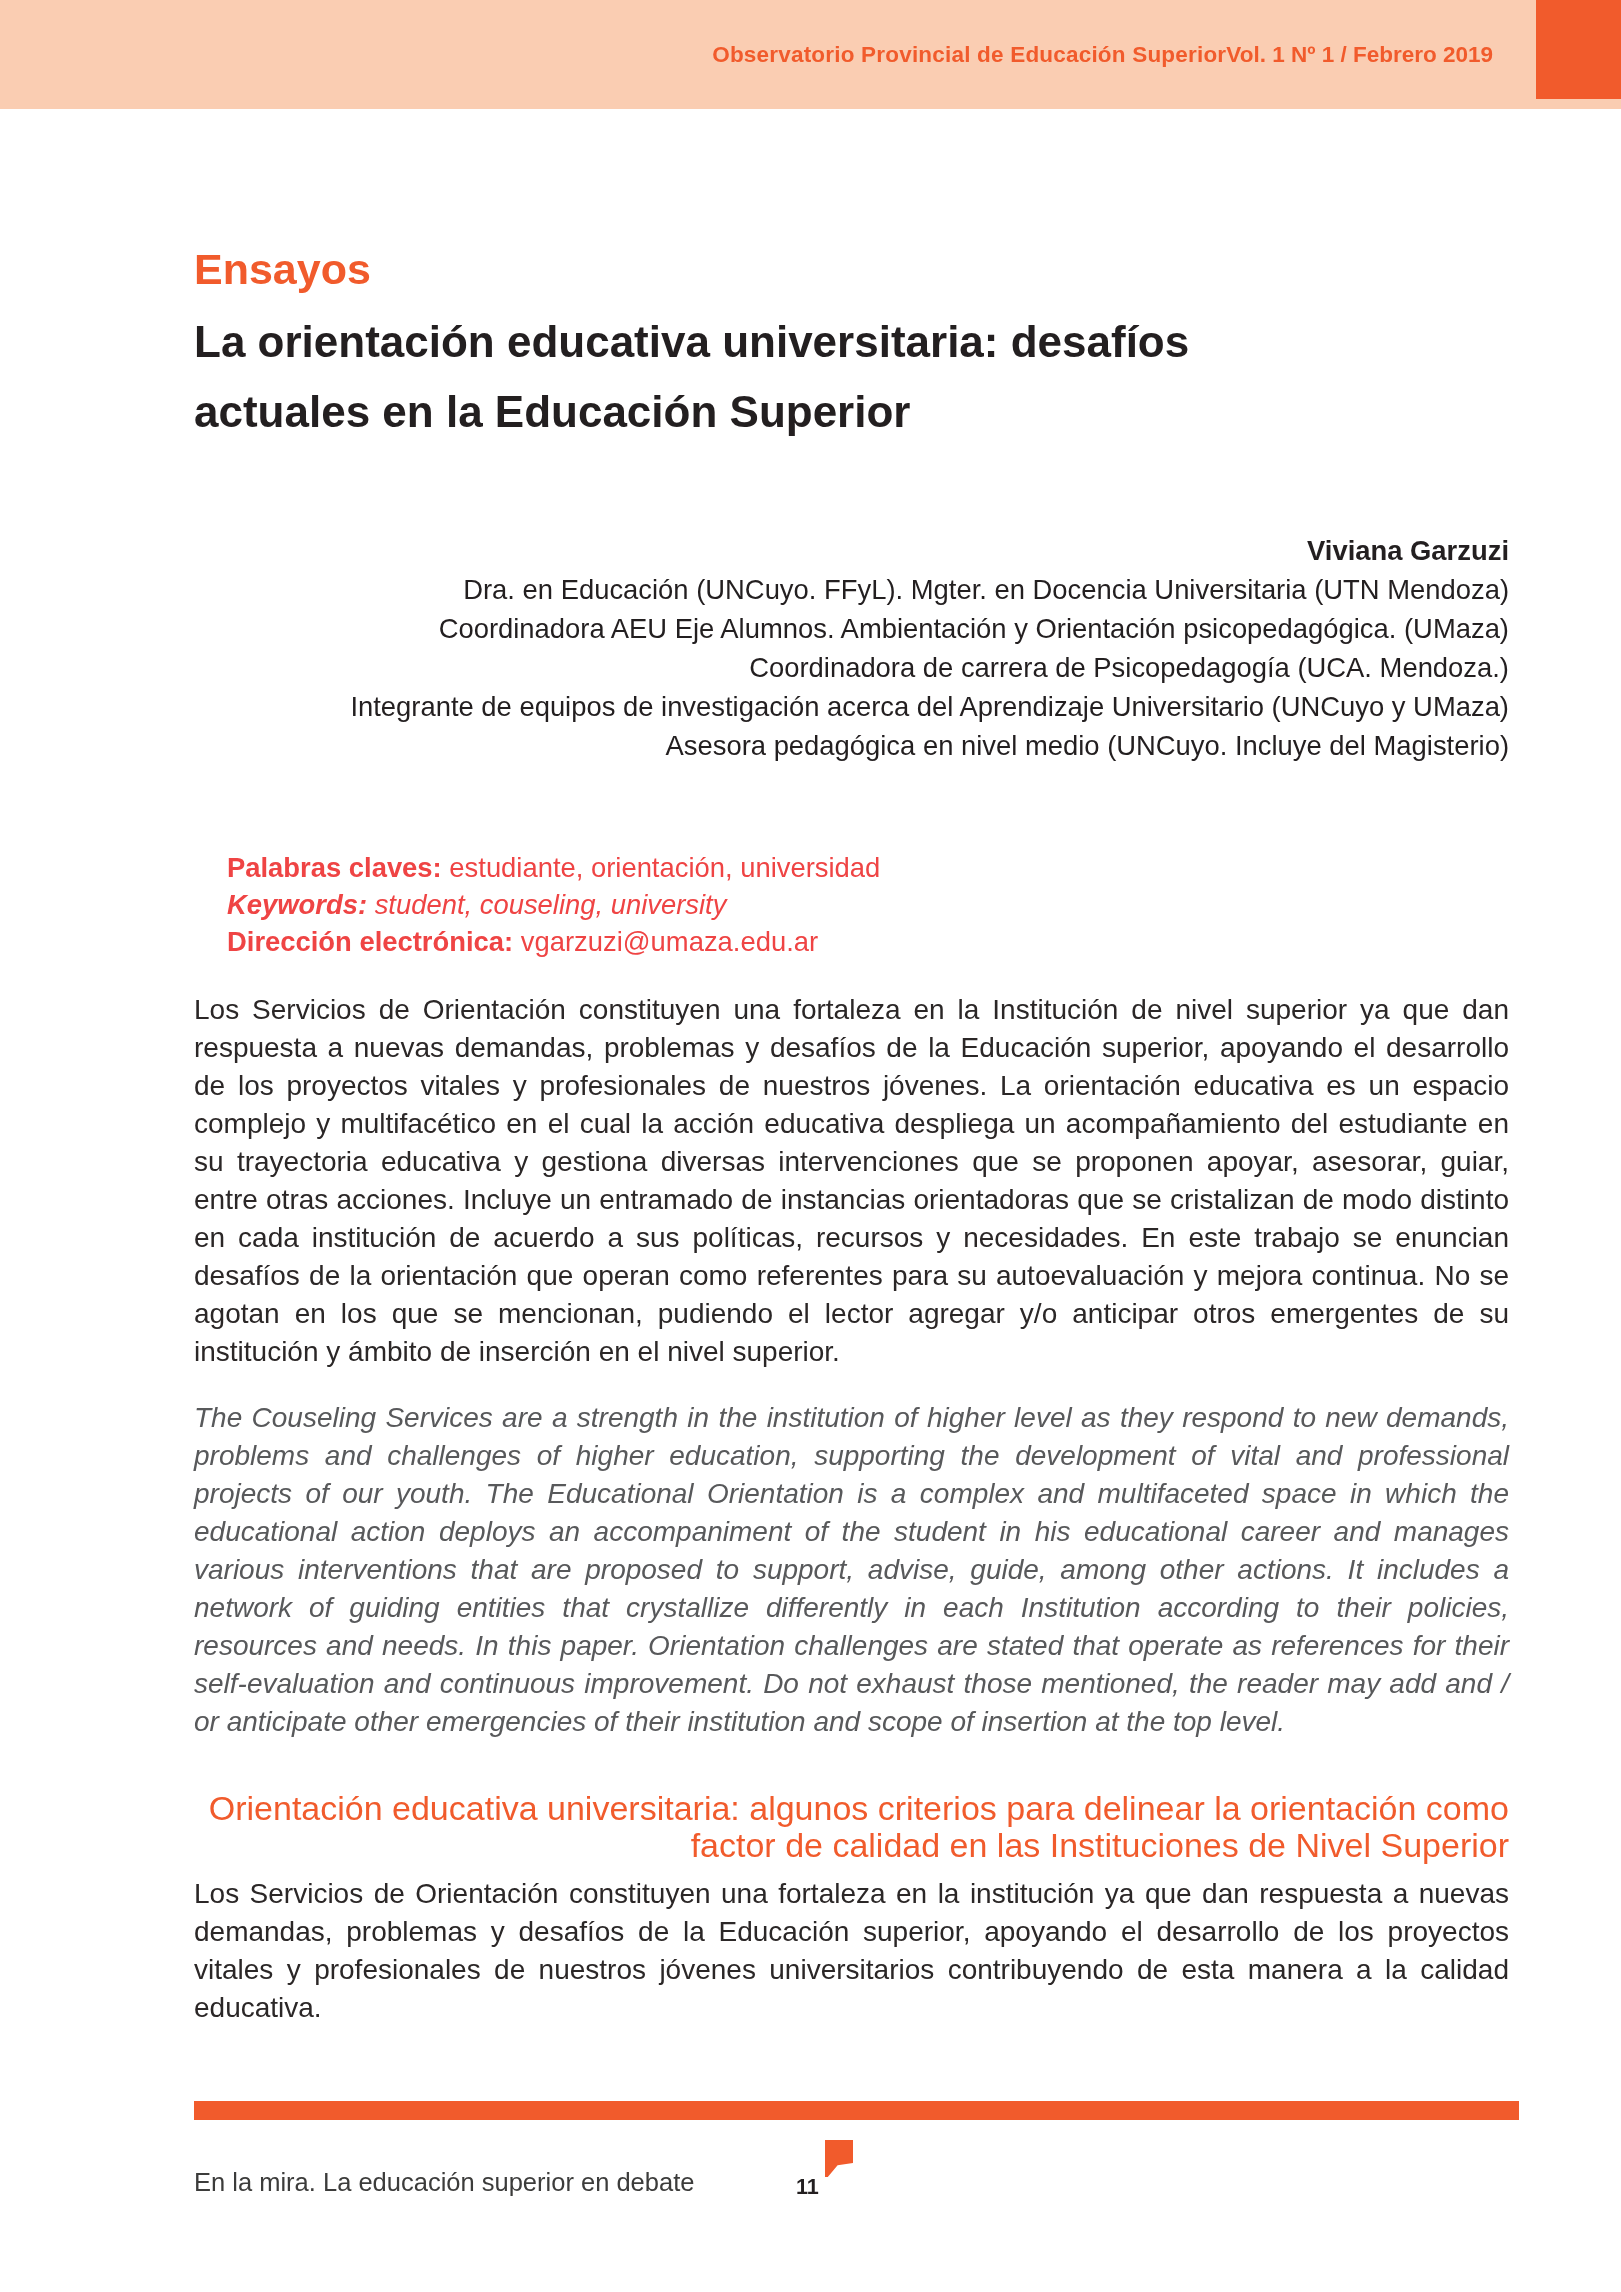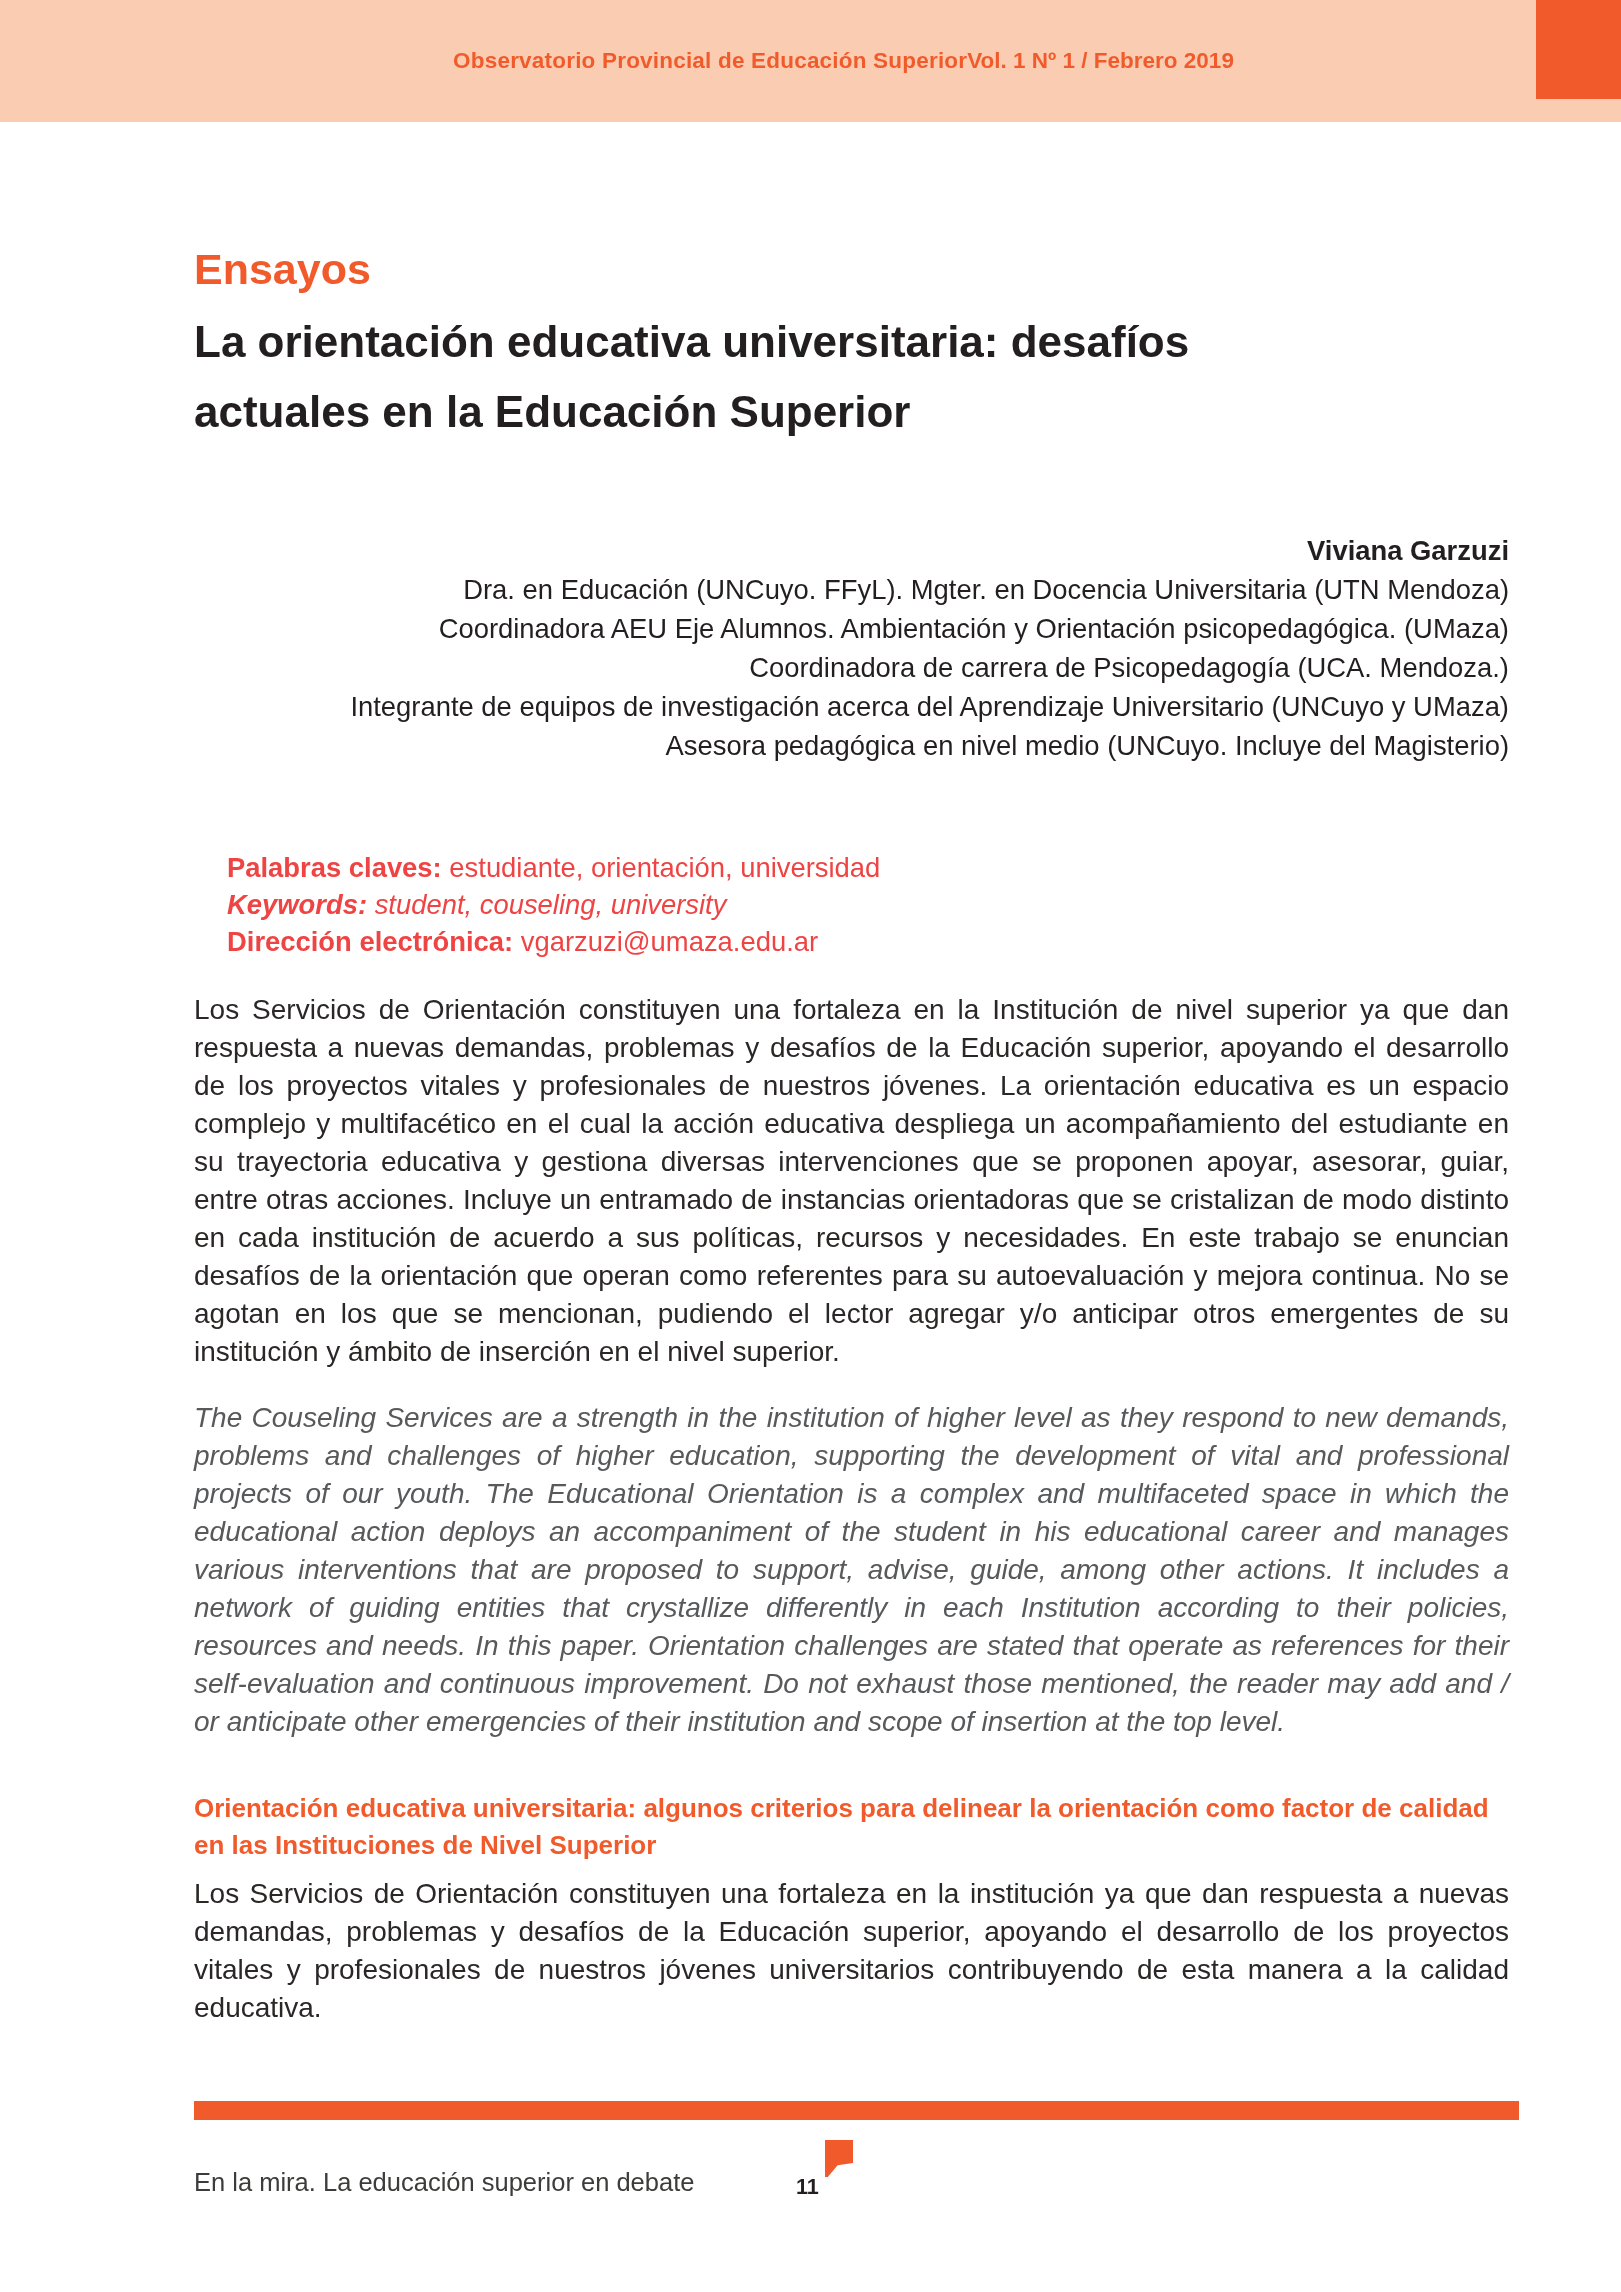--- a/index.html
+++ b/index.html
@@ -6,23 +6,23 @@
   .page{
     position:relative;
     width:1621px;height:2293px;
     background:#ffffff;
     font-family:"Liberation Sans", sans-serif;
     color:#231f20;
     overflow:hidden;
   }
   
   .band{
-    position:absolute;top:0;left:0;width:1621px;height:122px;
+    position:absolute;top:0;left:0;width:1621px;height:109px;
     background:#facdb2;
-    display:flex;align-items:center;justify-content:center;
+    display:flex;align-items:center;justify-content:flex-end;
     box-sizing:border-box;padding:0 128px 0 194px;
   }
   .band .journal{font-size:22.5px;font-weight:bold;color:#f15b2c;letter-spacing:0.2px;}
   .band .issue{font-size:22.5px;font-weight:bold;color:#f15b2c;}
   .corner{position:absolute;top:0;right:0;width:85px;height:99px;background:#f15b2c;}
   .university{
     position:absolute;top:113px;left:194px;right:112px;
     font-size:23.5px;color:#f15b2c;font-weight:normal;
   }
   
@@ -48,21 +48,21 @@
   .abstract-es{
     margin-top:31px;text-align:justify;
     font-size:28px;line-height:38px;color:#2b2727;
   }
   .abstract-en{
     margin-top:27.4px;text-align:justify;font-style:italic;
     font-size:28px;line-height:38px;color:#58595b;
   }
   .section-heading{
     margin-top:49px;
-    font-size:26px;line-height:37px;font-weight:bold;color:#f15b2c;
+    font-size:34px;line-height:37px;font-weight:normal;color:#f15b2c;text-align:right;
   }
   .body-par{
     margin-top:11.8px;text-align:justify;
     font-size:28px;line-height:38px;color:#2b2727;
   }
   
   .bottom-bar{position:absolute;left:194px;top:2101px;width:1325px;height:18.6px;background:#f15b2c;}
   .footer-tagline{position:absolute;left:194px;top:2168px;font-size:25.5px;color:#3c3c3b;}
   .page-number{position:absolute;left:796px;top:2174px;font-size:21.6px;font-weight:bold;color:#231f20;}
   .flag-icon{

